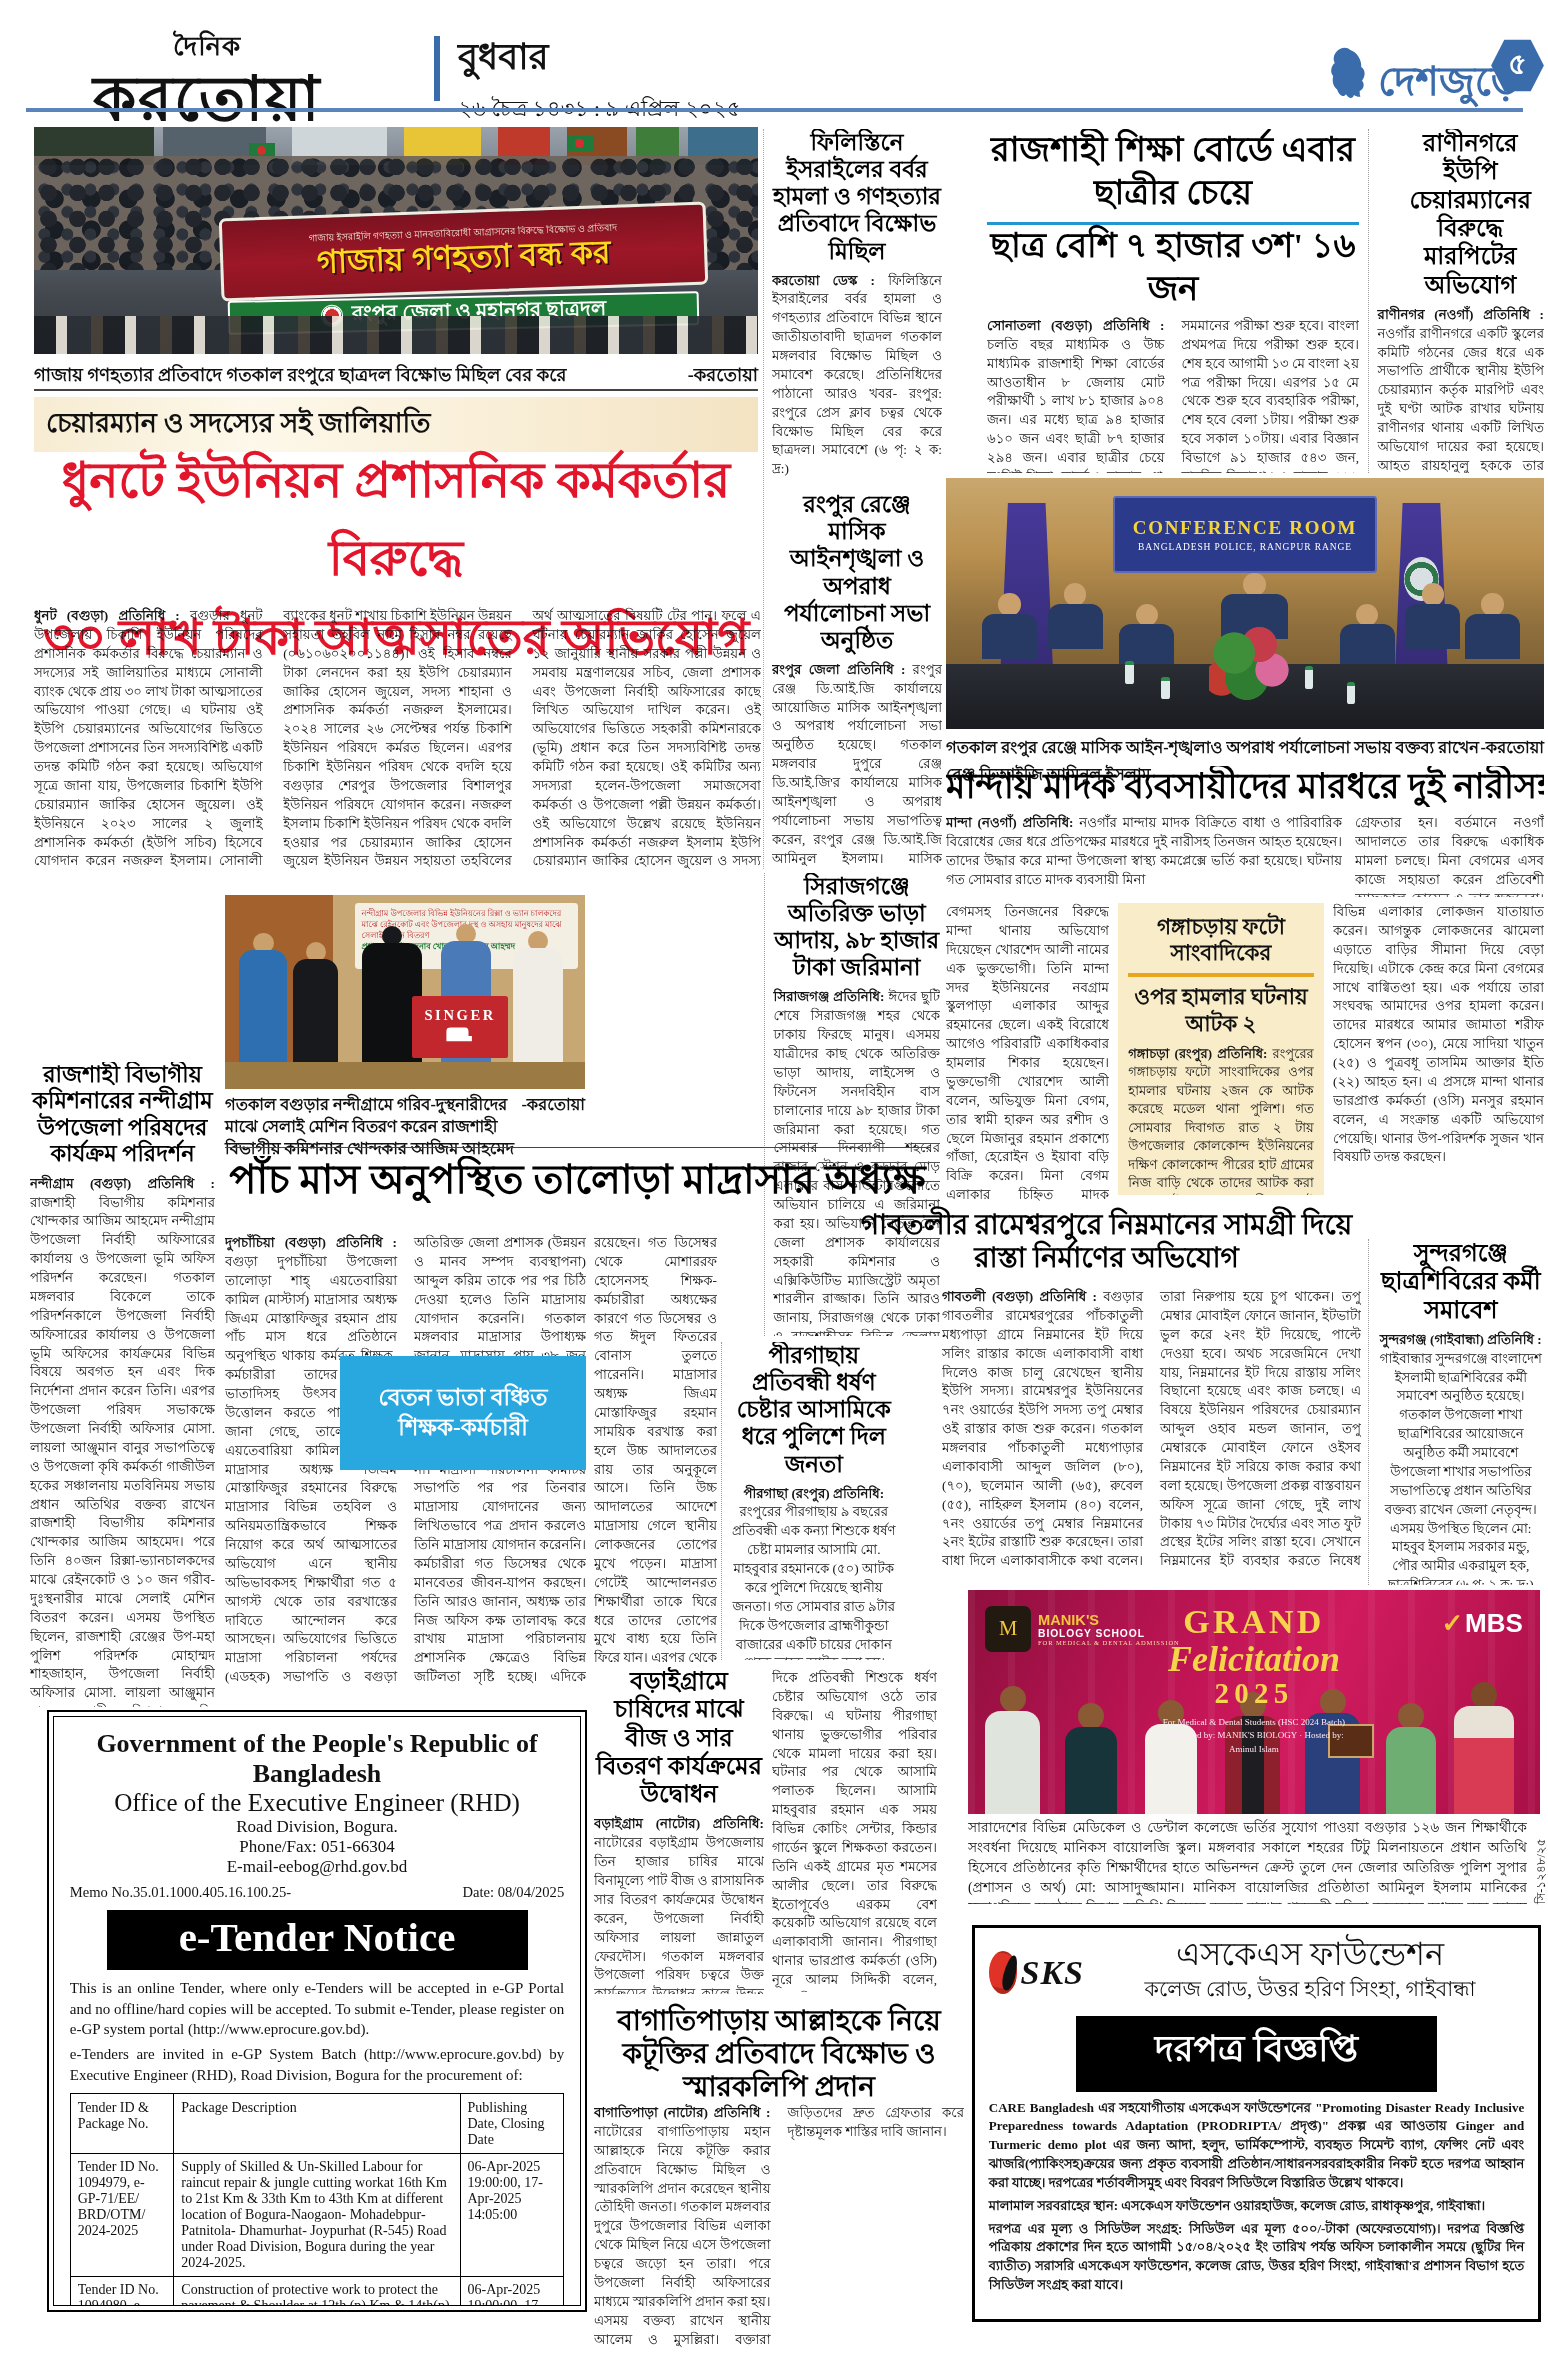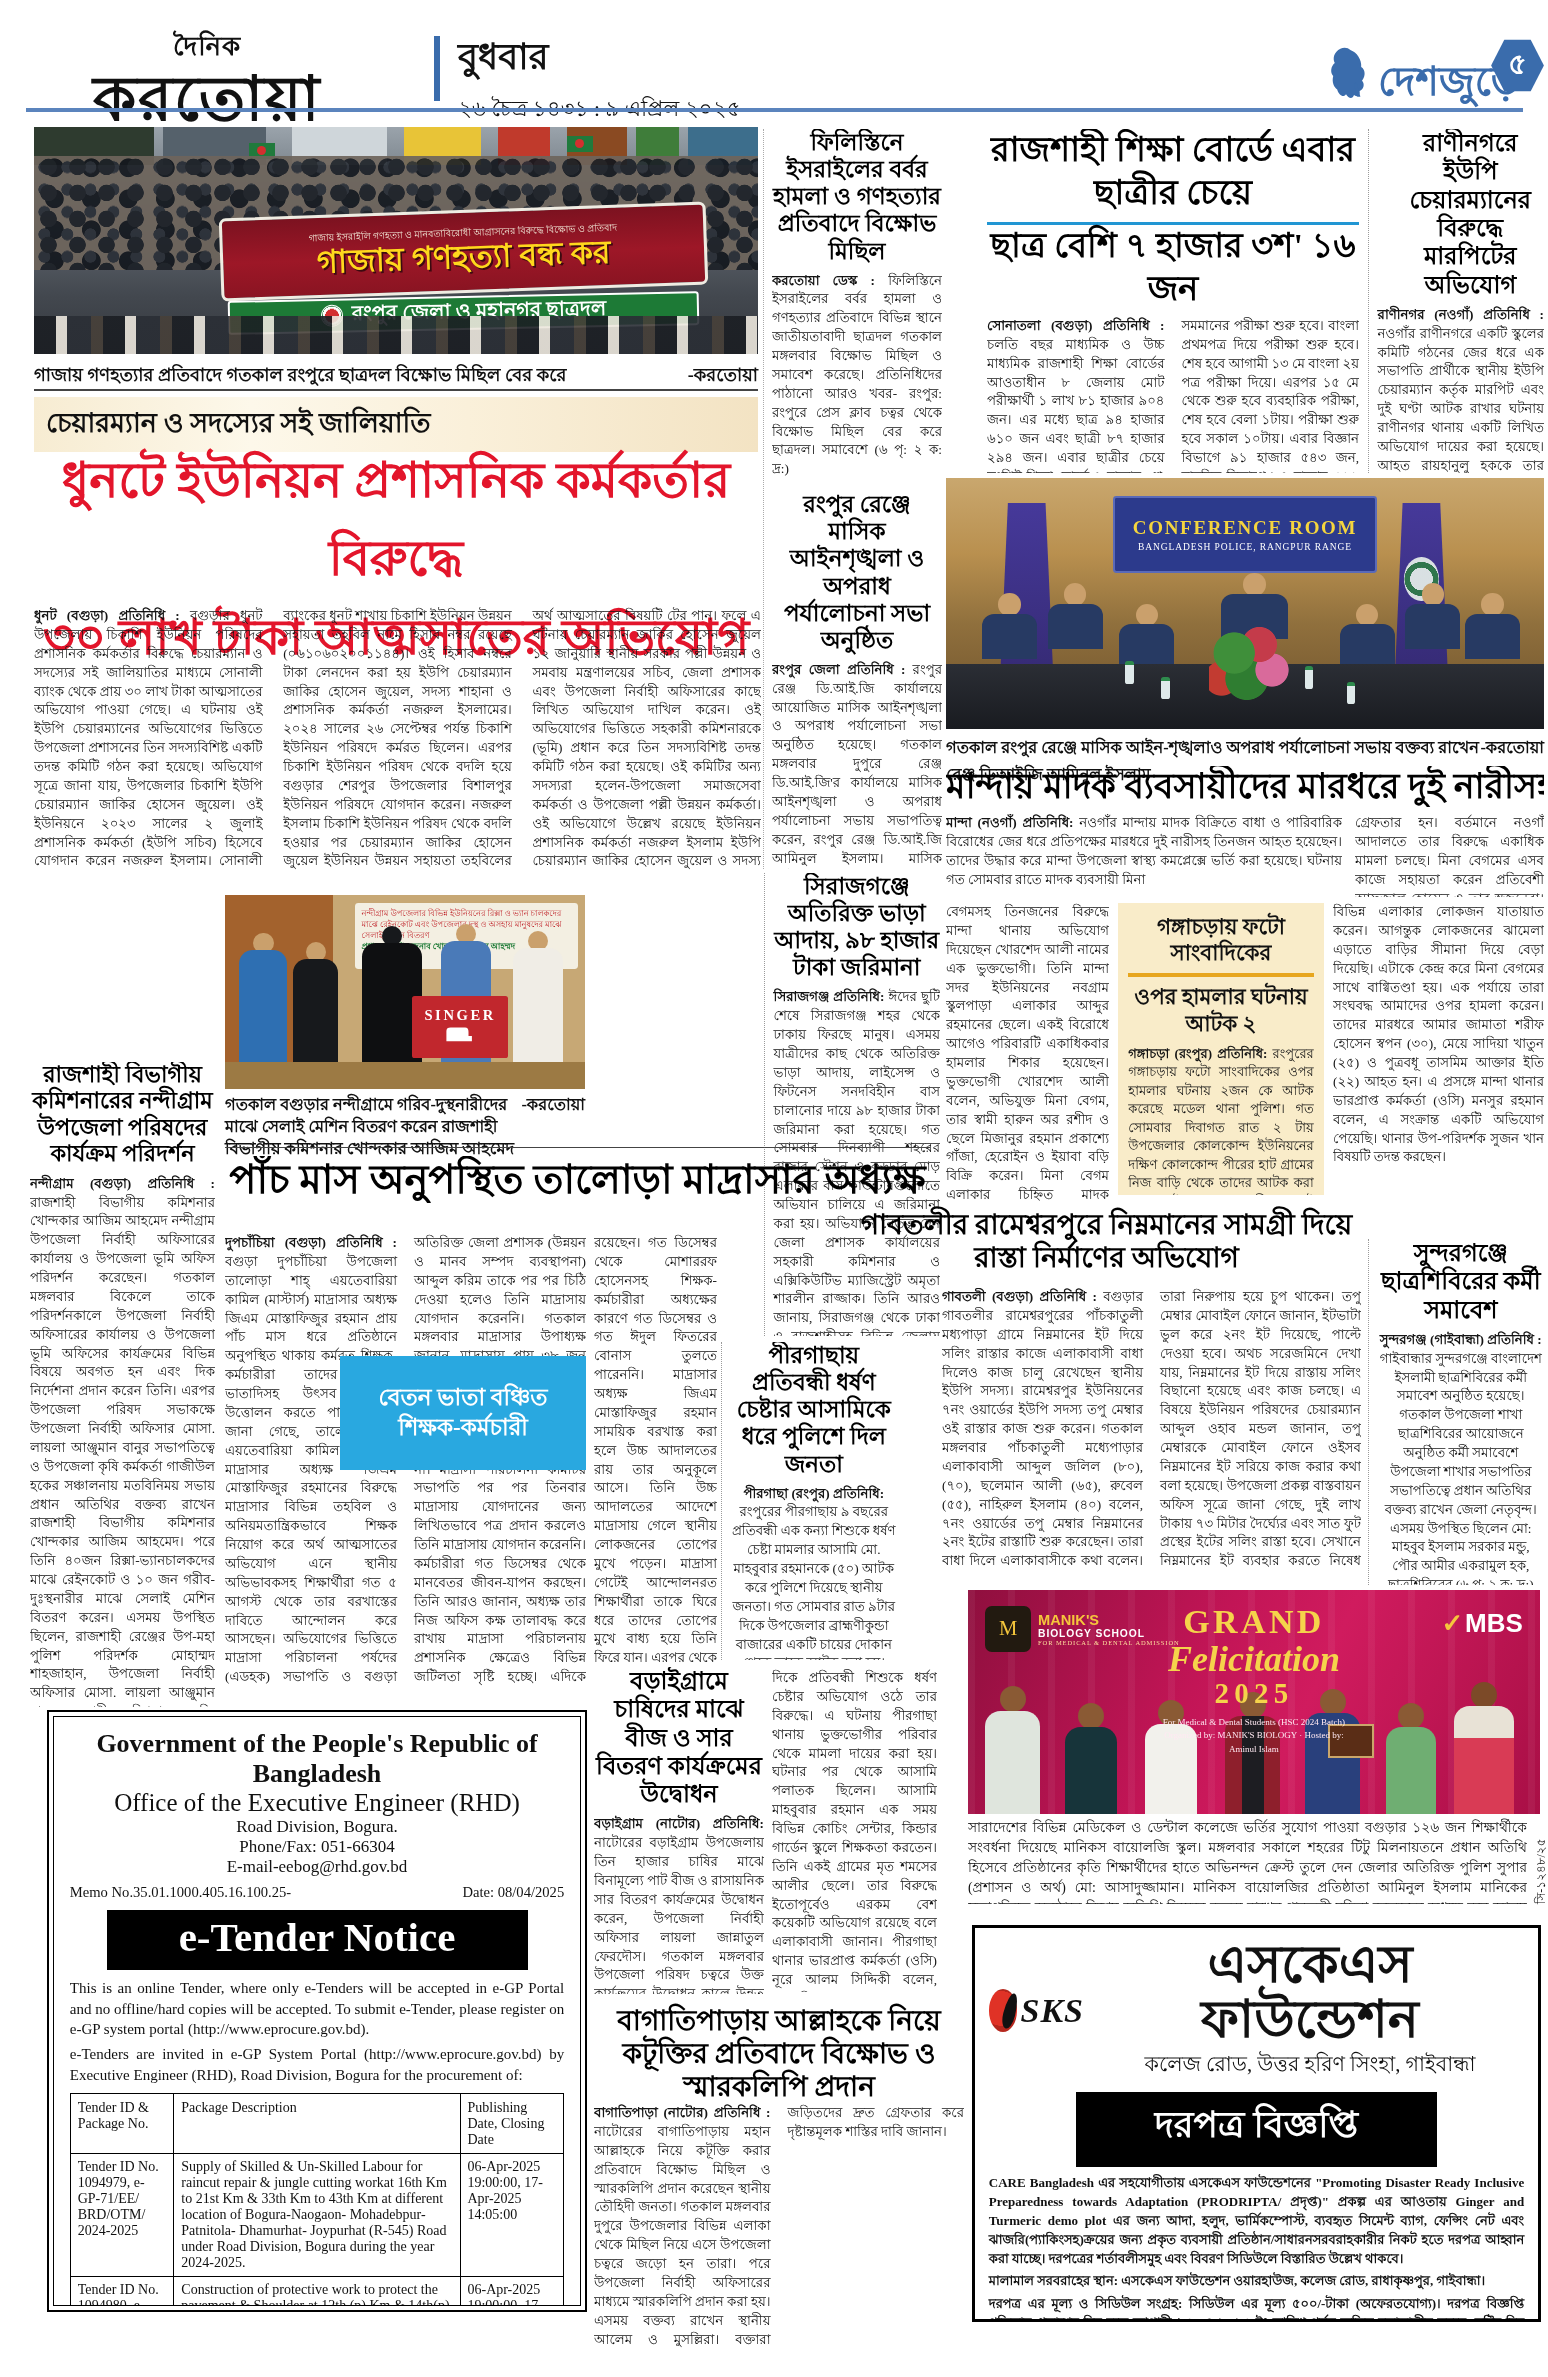--- a/index.html
+++ b/index.html
@@ -119,21 +119,21 @@
   .gp .tor { width:100%; height:calc(100% - 24px); border-radius:15.5px 15.5px 0 0; margin-top:-1.7px; }
   .plaque { position:absolute; width:46px; height:34px; background:#5a2d16; border:2.6px solid #caa66a; z-index:2; }
   .g-cap { font-size:13.8px; line-height:1.45; text-align:justify; }
   .vref { writing-mode:vertical-rl; transform:rotate(180deg); font-size:12px; }
   .sks { border:3.4px solid #000; padding:10.3px 13.8px; }
   .sks-head { display:flex; align-items:center; gap:12px; }
   .sks-logo { width:95px; height:53px; display:flex; align-items:center; gap:3.4px; flex:0 0 auto; }
   .sks-circle { width:43px; height:43px; border-radius:50%; background:radial-gradient(circle at 42% 45%, #e03226 0 60%, #b5271d 61%); position:relative; }
   .sks-circle::after { content:""; position:absolute; left:15.5px; top:3.4px; width:12px; height:36px; background:#111; border-radius:50% 50% 50% 50%/60% 60% 40% 40%; transform:rotate(14deg); }
   .sks-word { font-size:34px; font-weight:700; font-style:italic; letter-spacing:0.9px; }
-  .sks-name { font-size:52px; font-weight:700; line-height:1.05; }
+  .sks-name { font-size:32px; font-weight:400; line-height:1.05; }
   .sks-addr { font-size:20.6px; text-align:center; margin-top:1.7px; }
   .sks-title { background:#000; color:#fff; font-size:36px; font-weight:700; text-align:center; width:361px; margin:8.6px auto 6.9px; padding:5.2px 0 10.3px; }
   .sks-p { font-size:13px; line-height:1.45; text-align:justify; margin-top:4px;font-weight:bold; }
 </style>
 </head>
 <body>
 
 <div id="page">
 
   <div class="abs" style="left:93px; top:26px; text-align:center;">
@@ -417,21 +417,21 @@
       <div class="et-c et-office">Office of the Executive Engineer (RHD)</div>
       <div class="et-c et-sm">Road Division, Bogura.</div>
       <div class="et-c et-sm">Phone/Fax: 051-66304</div>
       <div class="et-c et-sm">E-mail-eebog@rhd.gov.bd</div>
       <div class="et-memo">
         <span>Memo No.35.01.1000.405.16.100.25-</span>
         <span>Date: 08/04/2025</span>
       </div>
       <div class="et-title">e-Tender Notice</div>
       <p class="et-p">This is an online Tender, where only e-Tenders will be accepted in e-GP Portal and no offline/hard copies will be accepted. To submit e-Tender, please register on e-GP system portal (http://www.eprocure.gov.bd).</p>
-      <p class="et-p">e-Tenders are invited in e-GP System Portal (http://www.eprocure.gov.bd) by Executive Engineer (RHD), Road Division, Bogura for the procurement of:</p>
+      <p class="et-p">e-Tenders are invited in e-GP System Batch (http://www.eprocure.gov.bd) by Executive Engineer (RHD), Road Division, Bogura for the procurement of:</p>
       <table class="et">
         <tbody>
             <tr>
           <th style="width:21%;">Tender ID &amp; Package No.</th>
           <th style="width:58%;">Package Description</th>
           <th class="ctr" style="width:21%;">Publishing Date, Closing Date</th>
         </tr>
         <tr>
           <td>Tender ID No. 1094979, e-GP-71/EE/ BRD/OTM/ 2024-2025</td>
           <td>Supply of Skilled &amp; Un-Skilled Labour for raincut repair &amp; jungle cutting workat 16th Km to 21st Km &amp; 33th Km to 43th Km at different location of Bogura-Naogaon- Mohadebpur-Patnitola- Dhamurhat- Joypurhat (R-545) Road under Road Division, Bogura during the year 2024-2025.</td>

